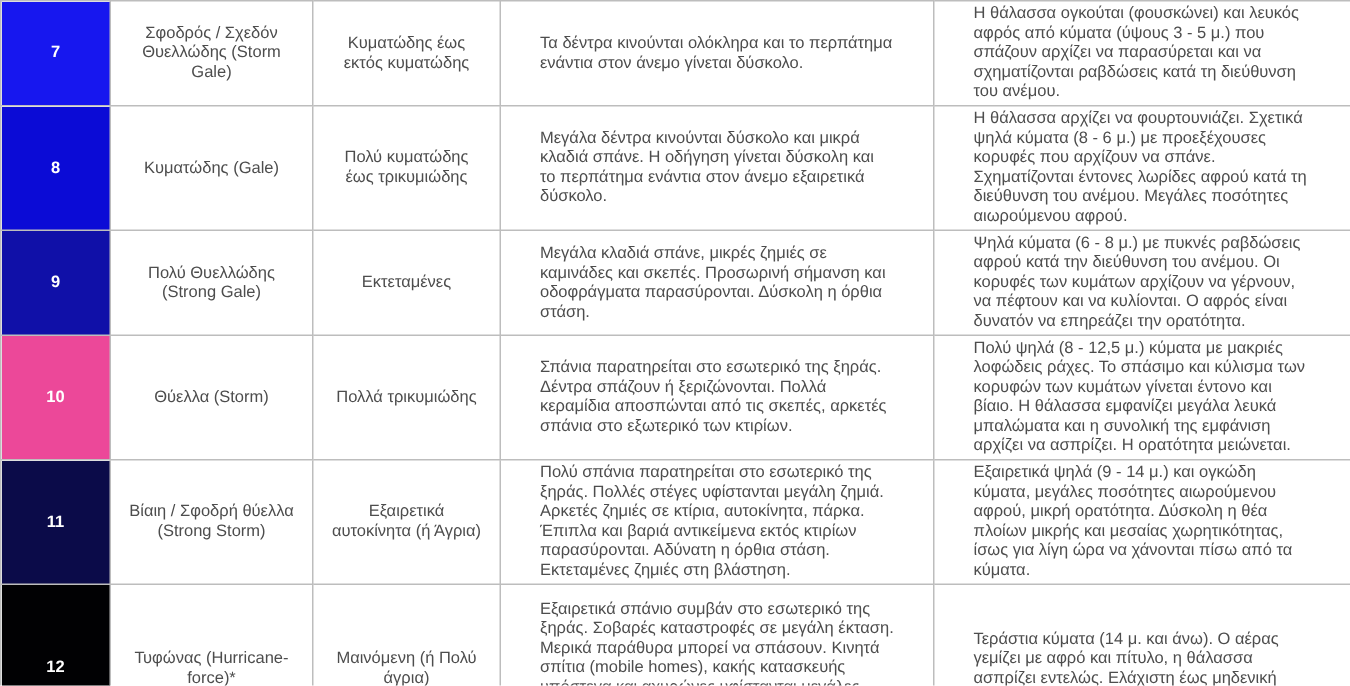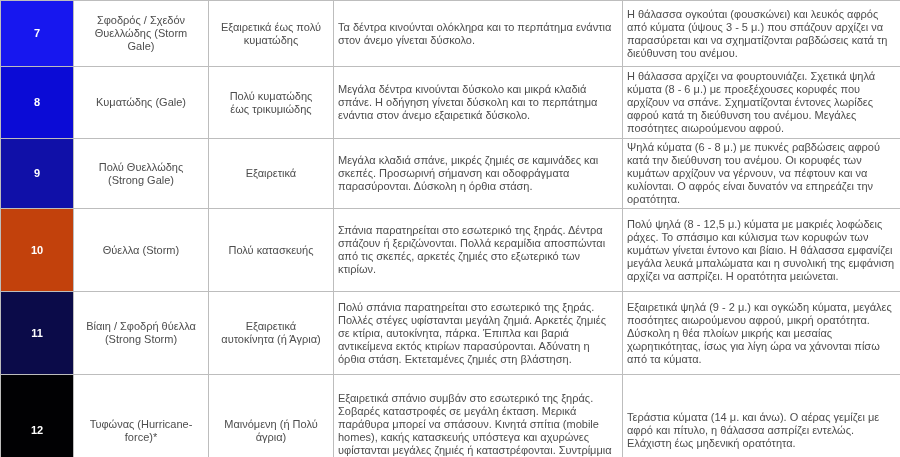--- a/index.html
+++ b/index.html
@@ -35,70 +35,70 @@
     color: #ffffff;
     font-weight: bold;
     font-size: 11px;
   }
   td.name, td.state {
     text-align: center;
     padding: 2px 10px;
   }
   td.land, td.sea {
     text-align: left;
-    padding: 2px 4px;
+    padding: 2px 26px;
   }
   td.land .lead-italic { }
 </style>
 </head>
 <body>
 
 <table class="beaufort">
   <colgroup>
     <col class="c-num">
     <col class="c-name">
     <col class="c-state">
     <col class="c-land">
     <col class="c-sea">
   </colgroup>
   <tbody id="beaufort-rows">
       <tr style="height: 66px;">
         <td class="num" style="background: rgb(23, 23, 239);">7</td>
         <td class="name">Σφοδρός / Σχεδόν Θυελλώδης (Storm Gale)</td>
-        <td class="state">Εξαιρετικά έως πολύ κυματώδης</td>
+        <td class="state">Κυματώδης έως εκτός κυματώδης</td>
         <td class="land"><span>Τα δέντρα κινούνται ολόκληρα και το περπάτημα ενάντια στον άνεμο γίνεται δύσκολο.</span></td>
         <td class="sea">Η θάλασσα ογκούται (φουσκώνει) και λευκός αφρός από κύματα (ύψους 3 - 5 μ.) που σπάζουν αρχίζει να παρασύρεται και να σχηματίζονται ραβδώσεις κατά τη διεύθυνση του ανέμου.</td>
       </tr>
       <tr style="height: 72px;">
         <td class="num" style="background: rgb(11, 11, 214);">8</td>
         <td class="name">Κυματώδης (Gale)</td>
         <td class="state">Πολύ κυματώδης έως τρικυμιώδης</td>
         <td class="land"><span>Μεγάλα δέντρα κινούνται δύσκολο και μικρά κλαδιά σπάνε. Η οδήγηση γίνεται δύσκολη και το περπάτημα ενάντια στον άνεμο εξαιρετικά δύσκολο.</span></td>
         <td class="sea">Η θάλασσα αρχίζει να φουρτουνιάζει. Σχετικά ψηλά κύματα (8 - 6 μ.) με προεξέχουσες κορυφές που αρχίζουν να σπάνε. Σχηματίζονται έντονες λωρίδες αφρού κατά τη διεύθυνση του ανέμου. Μεγάλες ποσότητες αιωρούμενου αφρού.</td>
       </tr>
       <tr style="height: 67px;">
         <td class="num" style="background: rgb(16, 16, 168);">9</td>
         <td class="name">Πολύ Θυελλώδης (Strong Gale)</td>
-        <td class="state">Εξαιρετικά</td>
+        <td class="state">Εκτεταμένες</td>
         <td class="land"><span>Μεγάλα κλαδιά σπάνε, μικρές ζημιές σε καμινάδες και σκεπές. Προσωρινή σήμανση και οδοφράγματα παρασύρονται. Δύσκολη η όρθια στάση.</span></td>
         <td class="sea">Ψηλά κύματα (6 - 8 μ.) με πυκνές ραβδώσεις αφρού κατά την διεύθυνση του ανέμου. Οι κορυφές των κυμάτων αρχίζουν να γέρνουν, να πέφτουν και να κυλίονται. Ο αφρός είναι δυνατόν να επηρεάζει την ορατότητα.</td>
       </tr>
       <tr style="height: 83px;">
-        <td class="num" style="background: #c2410c;">10</td>
+        <td class="num" style="background: #ec4899;">10</td>
         <td class="name">Θύελλα (Storm)</td>
-        <td class="state">Πολύ κατασκευής</td>
-        <td class="land"><span>Σπάνια παρατηρείται στο εσωτερικό της ξηράς. Δέντρα σπάζουν ή ξεριζώνονται. Πολλά κεραμίδια αποσπώνται από τις σκεπές, αρκετές ζημιές στο εξωτερικό των κτιρίων.</span></td>
+        <td class="state">Πολλά τρικυμιώδης</td>
+        <td class="land"><span>Σπάνια παρατηρείται στο εσωτερικό της ξηράς. Δέντρα σπάζουν ή ξεριζώνονται. Πολλά κεραμίδια αποσπώνται από τις σκεπές, αρκετές σπάνια στο εξωτερικό των κτιρίων.</span></td>
         <td class="sea">Πολύ ψηλά (8 - 12,5 μ.) κύματα με μακριές λοφώδεις ράχες. Το σπάσιμο και κύλισμα των κορυφών των κυμάτων γίνεται έντονο και βίαιο. Η θάλασσα εμφανίζει μεγάλα λευκά μπαλώματα και η συνολική της εμφάνιση αρχίζει να ασπρίζει. Η ορατότητα μειώνεται.</td>
       </tr>
       <tr style="height: 83px;">
         <td class="num" style="background: rgb(11, 11, 73);">11</td>
         <td class="name">Βίαιη / Σφοδρή θύελλα (Strong Storm)</td>
         <td class="state">Εξαιρετικά αυτοκίνητα (ή Άγρια)</td>
         <td class="land"><span>Πολύ σπάνια παρατηρείται στο εσωτερικό της ξηράς. Πολλές στέγες υφίστανται μεγάλη ζημιά. Αρκετές ζημιές σε κτίρια, αυτοκίνητα, πάρκα. Έπιπλα και βαριά αντικείμενα εκτός κτιρίων παρασύρονται. Αδύνατη η όρθια στάση. Εκτεταμένες ζημιές στη βλάστηση.</span></td>
-        <td class="sea">Εξαιρετικά ψηλά (9 - 2 μ.) και ογκώδη κύματα, μεγάλες ποσότητες αιωρούμενου αφρού, μικρή ορατότητα. Δύσκολη η θέα πλοίων μικρής και μεσαίας χωρητικότητας, ίσως για λίγη ώρα να χάνονται πίσω από τα κύματα.</td>
+        <td class="sea">Εξαιρετικά ψηλά (9 - 14 μ.) και ογκώδη κύματα, μεγάλες ποσότητες αιωρούμενου αφρού, μικρή ορατότητα. Δύσκολη η θέα πλοίων μικρής και μεσαίας χωρητικότητας, ίσως για λίγη ώρα να χάνονται πίσω από τα κύματα.</td>
       </tr>
       <tr style="height: 112px;">
         <td class="num" style="background: rgb(1, 1, 3);">12</td>
         <td class="name">Τυφώνας (Hurricane-force)*</td>
         <td class="state">Μαινόμενη (ή Πολύ άγρια)</td>
         <td class="land"><span class="lead-italic">Εξαιρετικά σπάνιο συμβάν στο εσωτερικό της ξηράς.</span><span> Σοβαρές καταστροφές σε μεγάλη έκταση. Μερικά παράθυρα μπορεί να σπάσουν. Κινητά σπίτια (mobile homes), κακής κατασκευής υπόστεγα και αχυρώνες υφίστανται μεγάλες ζημιές ή καταστρέφονται. Συντρίμμια εκσφενδονίζονται και</span></td>
         <td class="sea">Τεράστια κύματα (14 μ. και άνω). Ο αέρας γεμίζει με αφρό και πίτυλο, η θάλασσα ασπρίζει εντελώς. Ελάχιστη έως μηδενική ορατότητα.</td>
       </tr>
     </tbody>
 </table>

